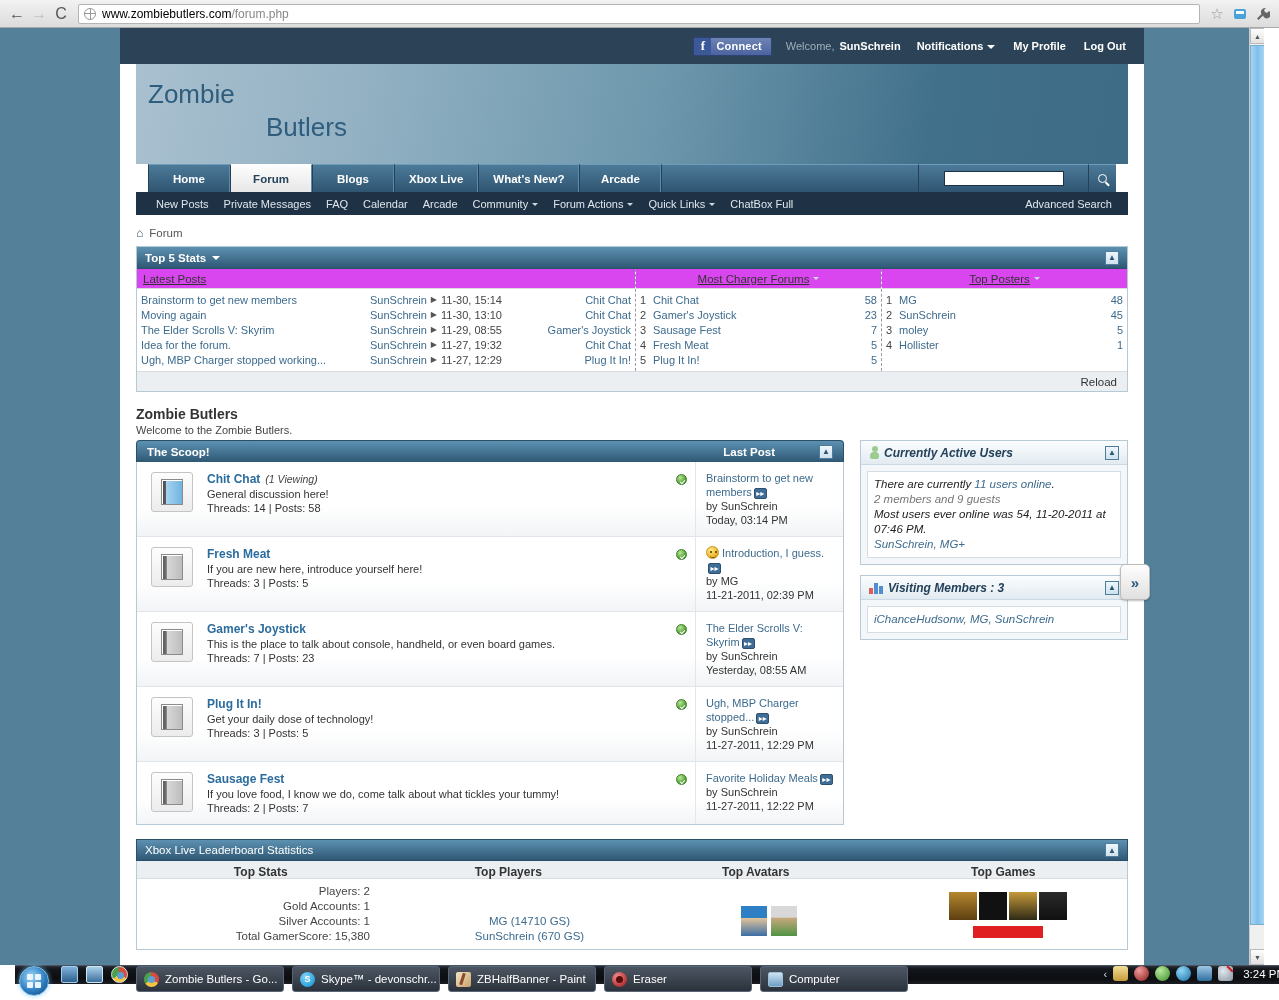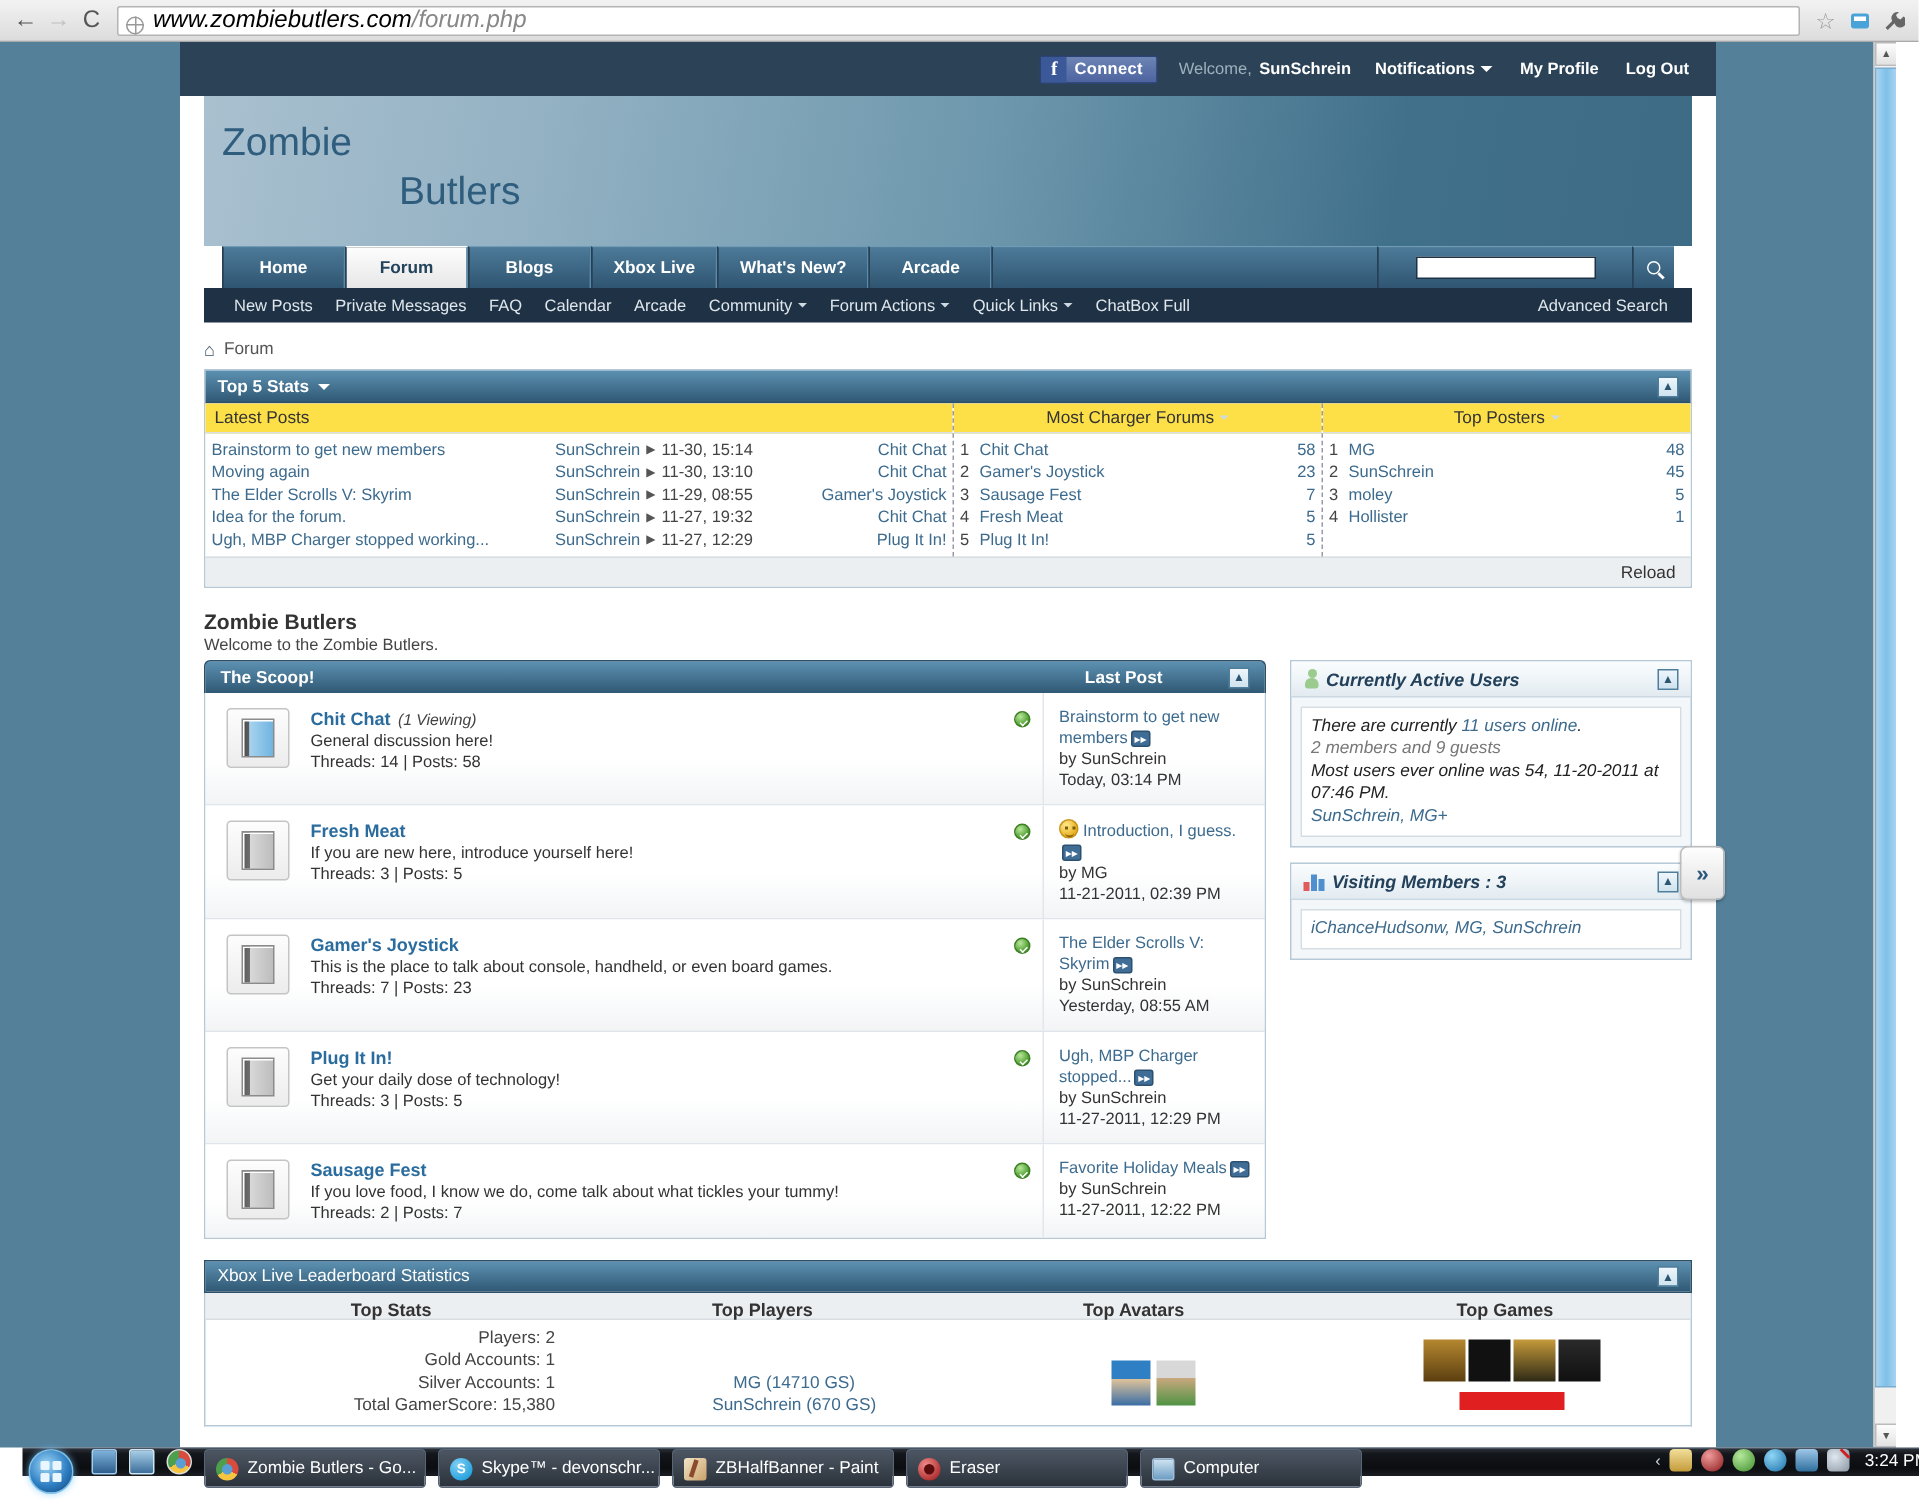--- a/index.html
+++ b/index.html
@@ -19,21 +19,21 @@
     display:flex; align-items:center; padding:0 6px;
   }
   .nav-btn {
     width:22px;height:22px;display:flex;align-items:center;justify-content:center;
     font-size:16px; color:#555; cursor:pointer;
   }
   .nav-btn.disabled { color:#c0c0c0; }
   .url-bar {
     flex:1; height:20px; margin-left:6px; margin-right:4px;
     background:#fff; border:1px solid #b4b4b4; border-radius:2px;
-    display:flex; align-items:flex-end; padding:0 5px; font-size:16px;font-style:italic;
+    display:flex; align-items:center; padding:0 5px; font-size:12px;
   }
   .url-globe {
     width:12px;height:12px;border:1px solid #999;border-radius:50%;
     margin-right:6px; position:relative; flex:none;
   }
   .url-globe:before{content:"";position:absolute;left:-1px;top:4px;width:12px;height:1px;background:#999;}
   .url-globe:after{content:"";position:absolute;left:5px;top:-1px;width:1px;height:12px;background:#999;}
   .url-text { color:#000; white-space:nowrap; }
   .url-text .dim { color:#888; }
   .chrome-icon { width:20px;height:20px;margin-left:3px;display:flex;align-items:center;justify-content:center;font-size:13px;color:#666;cursor:pointer;}
@@ -168,22 +168,22 @@
     margin-left:auto; width:14px;height:14px;
     background:linear-gradient(to bottom,#eef6fb,#cfe2ee);
     border:1px solid #4f7e9c; color:#2b5571; font-size:8px;
     display:flex;align-items:center;justify-content:center; cursor:pointer;
   }
 
   
   .t5-cols { display:flex; background:#fff; }
   .t5-col { flex:1; }
   .t5-colhead {
-    height:20px; background:#fde047; border-bottom:1px solid #d7dde1;
-    display:flex;align-items:center; padding:0 6px; font-size:11.5px; color:#333;
+    height:20px; background:#d946ef; border-bottom:1px solid #d7dde1;
+    display:flex;align-items:center; padding:0 6px; font-size:11.5px; color:#333;text-decoration:underline;
   }
   .t5-colhead.ctr { justify-content:center; }
   .t5-row { display:flex; align-items:center; height:15px; font-size:11px; padding:0 4px; }
   .t5-title { color:#3d6b8e; flex:1; white-space:nowrap; overflow:hidden; cursor:pointer;}
   .t5-user { color:#3d6b8e; width:78px; text-align:right; cursor:pointer;}
   .t5-arrow { color:#555; margin:0 4px; font-size:8px; }
   .t5-date { color:#444; width:78px; }
   .t5-forum { color:#3d6b8e; text-align:right; white-space:nowrap; cursor:pointer;}
   .t5-rank { color:#444; width:10px; }
   .t5-name { color:#3d6b8e; flex:1; padding-left:3px; cursor:pointer;}

